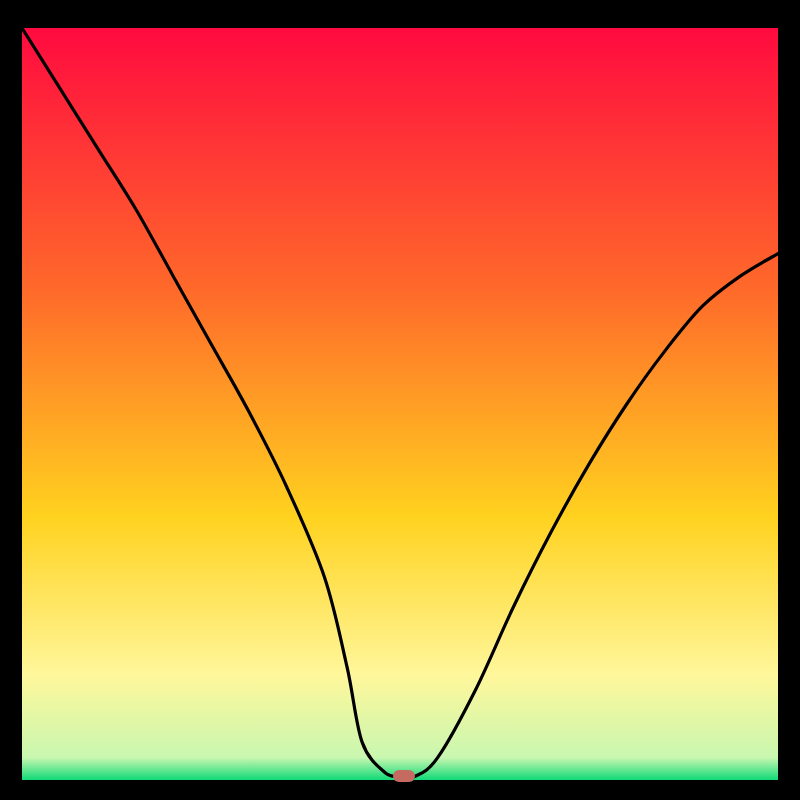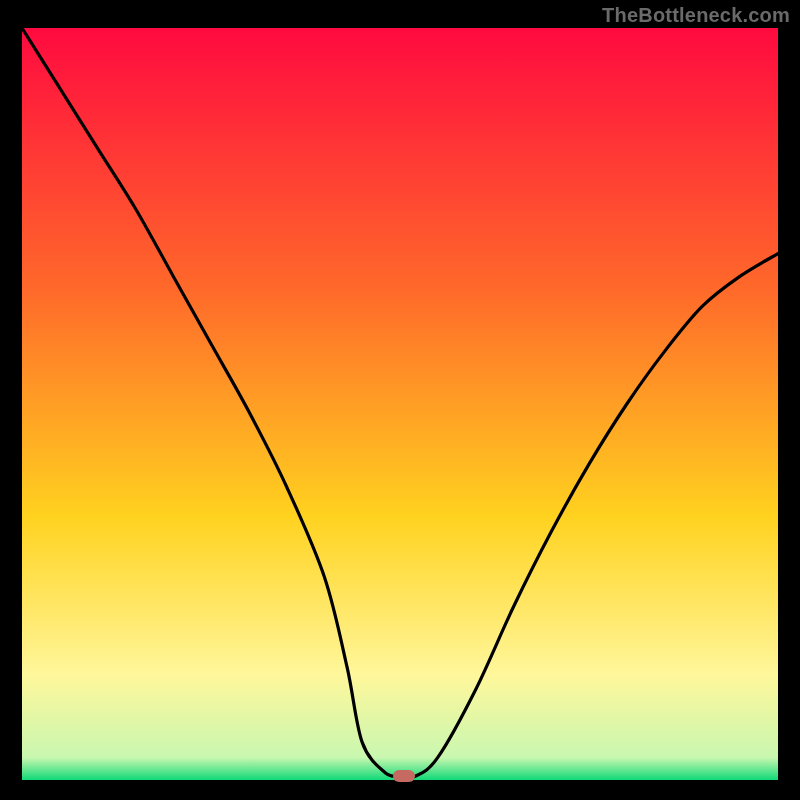--- a/index.html
+++ b/index.html
@@ -44,21 +44,20 @@
     background: #c46a61;
     transform: translate(-50%, -50%);
     z-index: 6;
   }
 </style>
 </head>
 <body>
 
 <div class="stage">
 
-  <div class="watermark">TheBottleneck.com</div>
 
   <div class="plot">
     <svg width="756" height="752" viewBox="0 0 756 752" xmlns="http://www.w3.org/2000/svg">
       <defs>
         <linearGradient id="bg-grad" x1="0" y1="0" x2="0" y2="1">
             <stop offset="0%" stop-color="#ff0a3f"></stop>
             <stop offset="35%" stop-color="#ff6a2a"></stop>
             <stop offset="65%" stop-color="#ffd21f"></stop>
             <stop offset="86%" stop-color="#fff79b"></stop>
             <stop offset="97%" stop-color="#c9f7b0"></stop>

